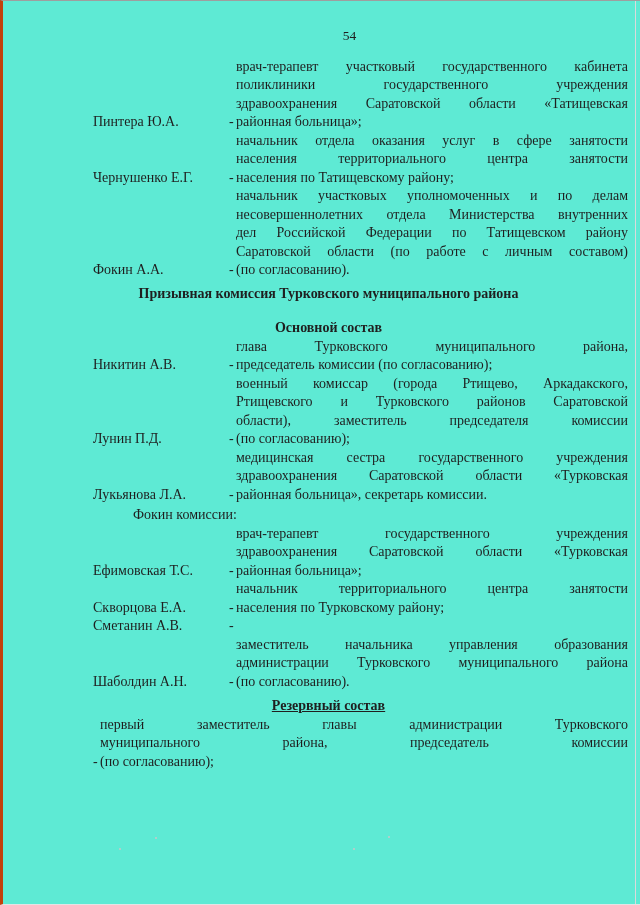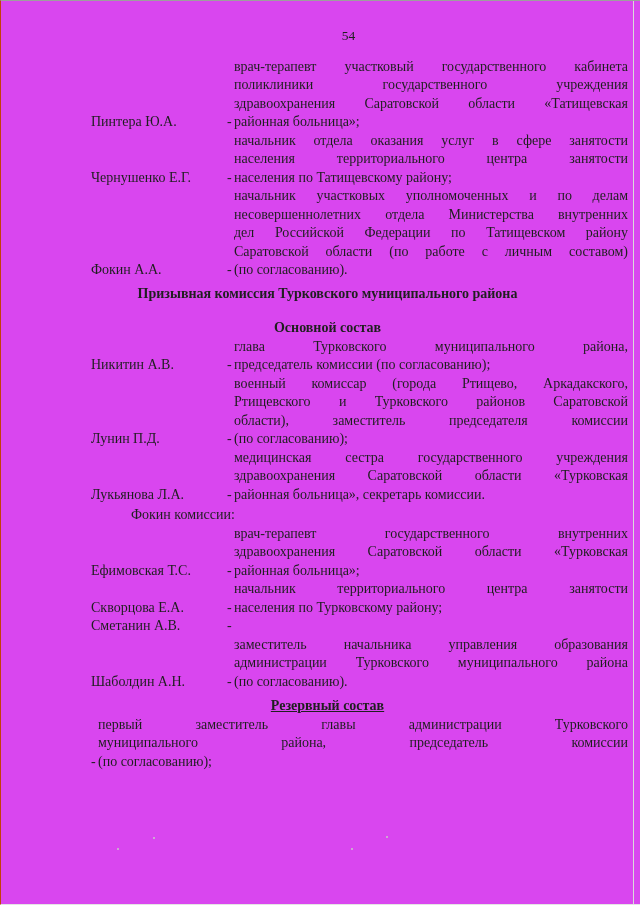--- a/index.html
+++ b/index.html
@@ -13,24 +13,24 @@
     position: relative;
     overflow: hidden;
     font-family: "Liberation Serif", "DejaVu Serif", serif;
     color: #1f1f1f;
     font-size: 14px;
   }
   .page {
     position: absolute;
     inset: 0;
     border-top: 1px solid #9e9e9e;
-    border-left: 1px solid #c2410c;
+    border-left: 3px solid #c2410c;
     border-bottom: 1px solid #e4e4e4;
     box-sizing: border-box;
-    background: #d946ef;
+    background: #5eead4;
   }
   .edge-right {
     position: absolute;
     top: 0;
     bottom: 0;
     left: 632px;
     width: 1px;
     background: #dadada;
   }
   .page-number {
@@ -166,21 +166,21 @@
             <div class="line last">районная больница», секретарь комиссии.</div>
           </div>
         </div>
       </div>
       <div class="label">Фокин комиссии:</div>
       <div class="entries">
         <div class="entry">
           <div class="entry-name">Ефимовская Т.С.</div>
           <div class="entry-dash">-</div>
           <div class="entry-text">
-            <div class="line">врач-терапевт государственного внутренних</div>
+            <div class="line">врач-терапевт государственного учреждения</div>
             <div class="line">здравоохранения Саратовской области «Турковская</div>
             <div class="line last">районная больница»;</div>
           </div>
         </div>
         <div class="entry">
           <div class="entry-name">Скворцова Е.А.</div>
           <div class="entry-dash">-</div>
           <div class="entry-text">
             <div class="line">начальник территориального центра занятости</div>
             <div class="line last">населения по Турковскому району;</div>

